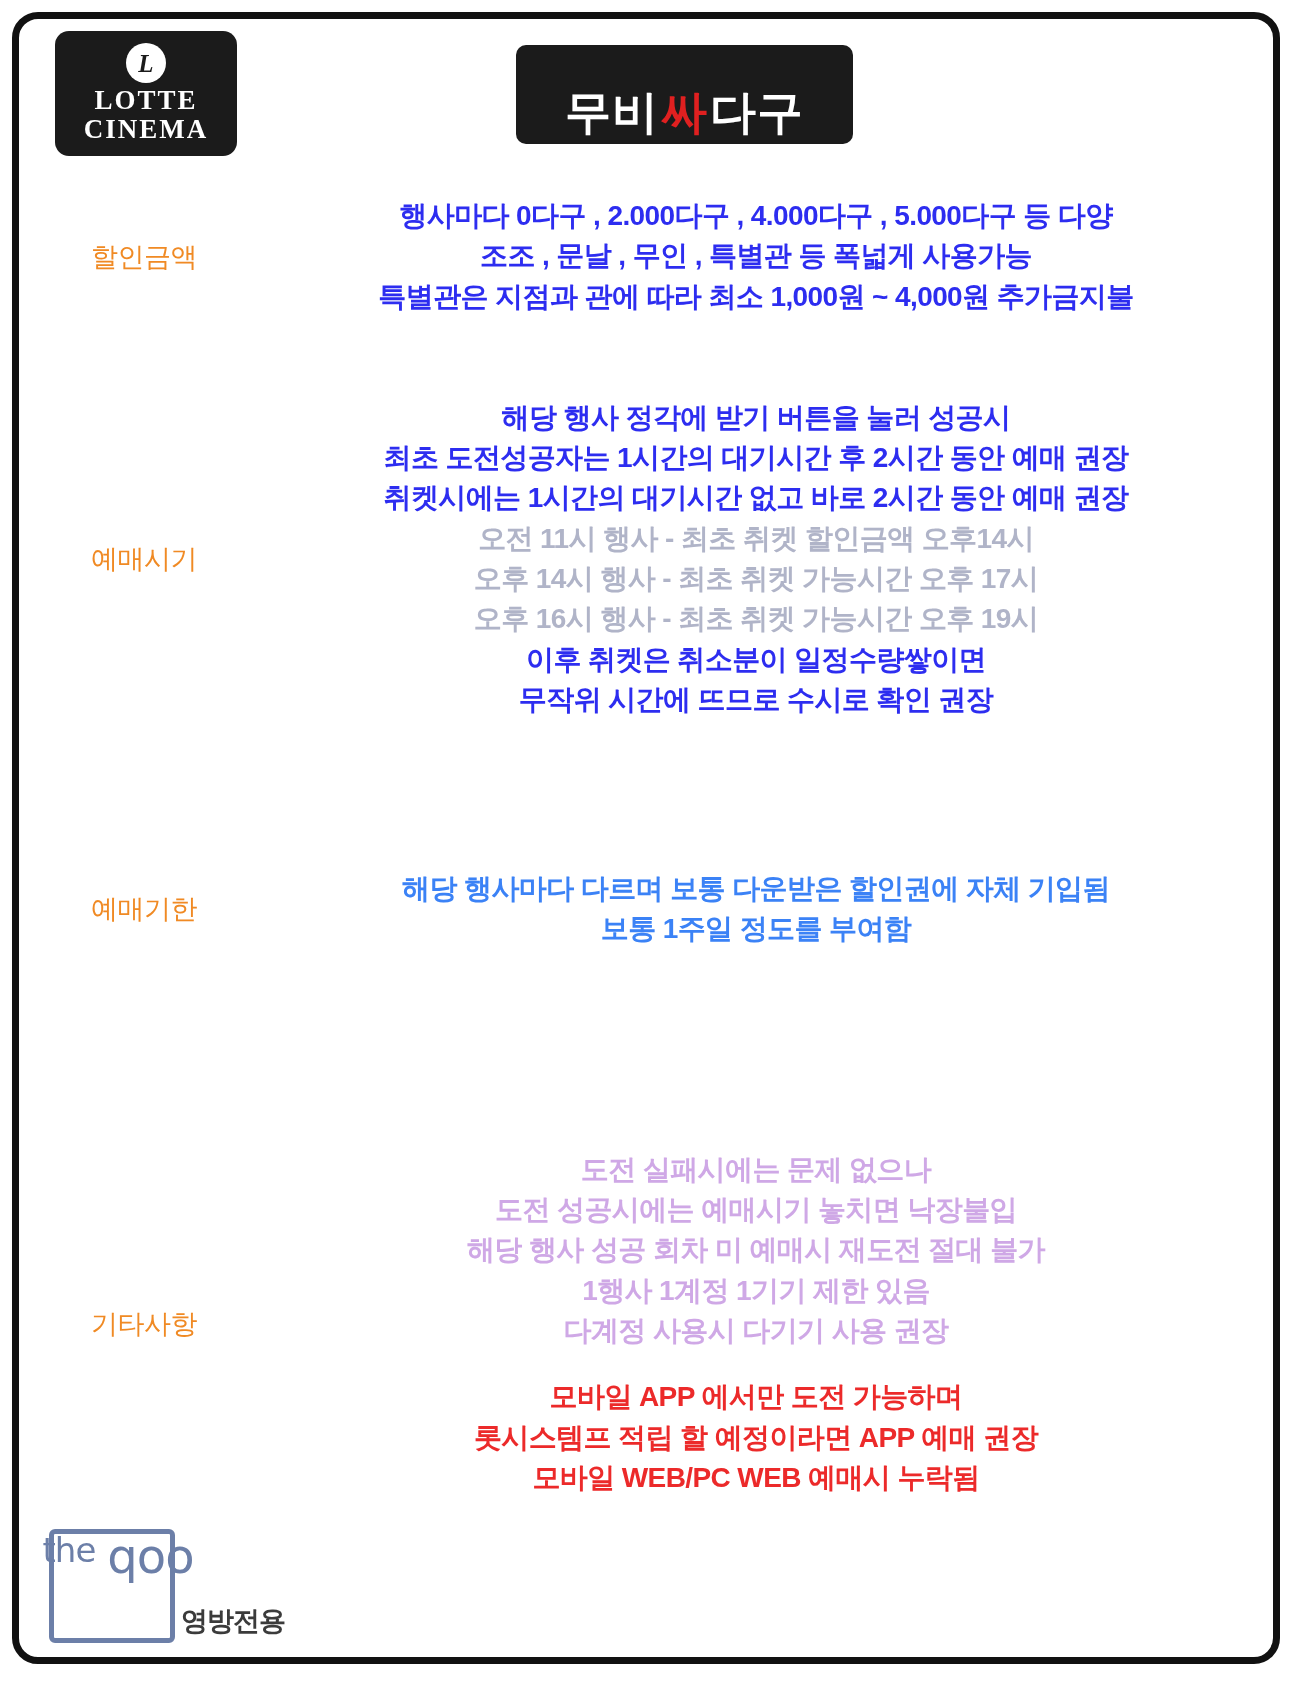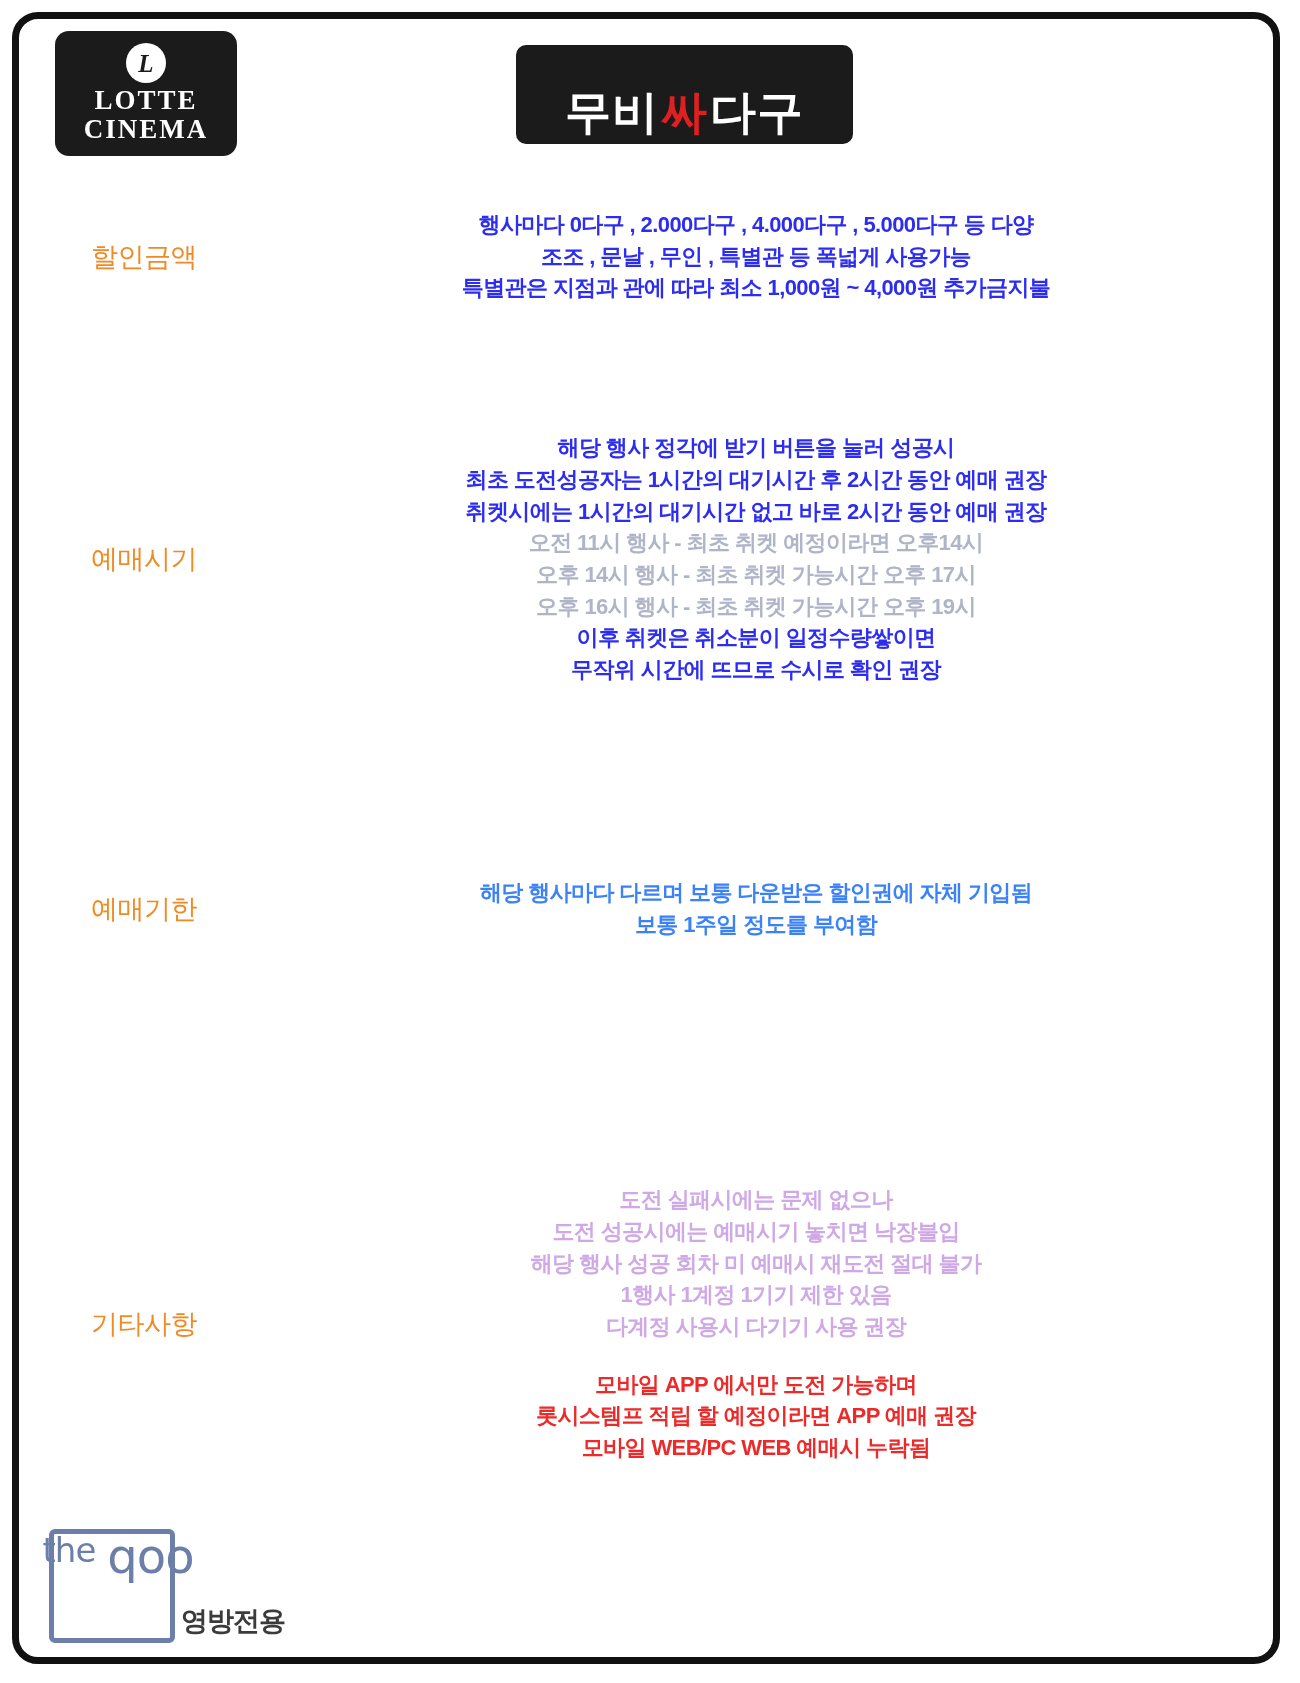--- a/index.html
+++ b/index.html
@@ -114,21 +114,21 @@
     font-size: 27px;
     font-weight: normal;
     letter-spacing: -0.5px;
   }
   .row-body {
     flex: 1;
     text-align: center;
     padding-right: 30px;
   }
   .line {
-    font-size: 22px;
+    font-size: 28px;
     font-weight: bold;
     line-height: 1.44;
     letter-spacing: -0.6px;
     white-space: nowrap;
   }
   .c-blue   { color: #2d2df0; }
   .c-gray   { color: #b0b4c8; }
   .c-green  { color: #3b82f6; }
   .c-purple { color: #cfa8e6; }
   .c-red    { color: #ec2a2a; }
@@ -213,21 +213,21 @@
         <div class="line c-blue">특별관은 지점과 관에 따라 최소 1,000원 ~ 4,000원 추가금지불</div>
       </div>
     </div>
 
     <div class="row" id="row-booking-time">
       <div class="row-label">예매시기</div>
       <div class="row-body">
         <div class="line c-blue">해당 행사 정각에 받기 버튼을 눌러 성공시</div>
         <div class="line c-blue">최초 도전성공자는 1시간의 대기시간 후 2시간 동안 예매 권장</div>
         <div class="line c-blue">취켓시에는 1시간의 대기시간 없고 바로 2시간 동안 예매 권장</div>
-        <div class="line c-gray">오전 11시 행사 - 최초 취켓 예정이라면 오후14시</div>
+        <div class="line c-gray">오전 11시 행사 - 최초 취켓 할인금액 오후14시</div>
         <div class="line c-gray">오후 14시 행사 - 최초 취켓 가능시간 오후 17시</div>
         <div class="line c-gray">오후 16시 행사 - 최초 취켓 가능시간 오후 19시</div>
         <div class="line c-blue">이후 취켓은 취소분이 일정수량쌓이면</div>
         <div class="line c-blue">무작위 시간에 뜨므로 수시로 확인 권장</div>
       </div>
     </div>
 
     <div class="row" id="row-booking-deadline">
       <div class="row-label">예매기한</div>
       <div class="row-body">

